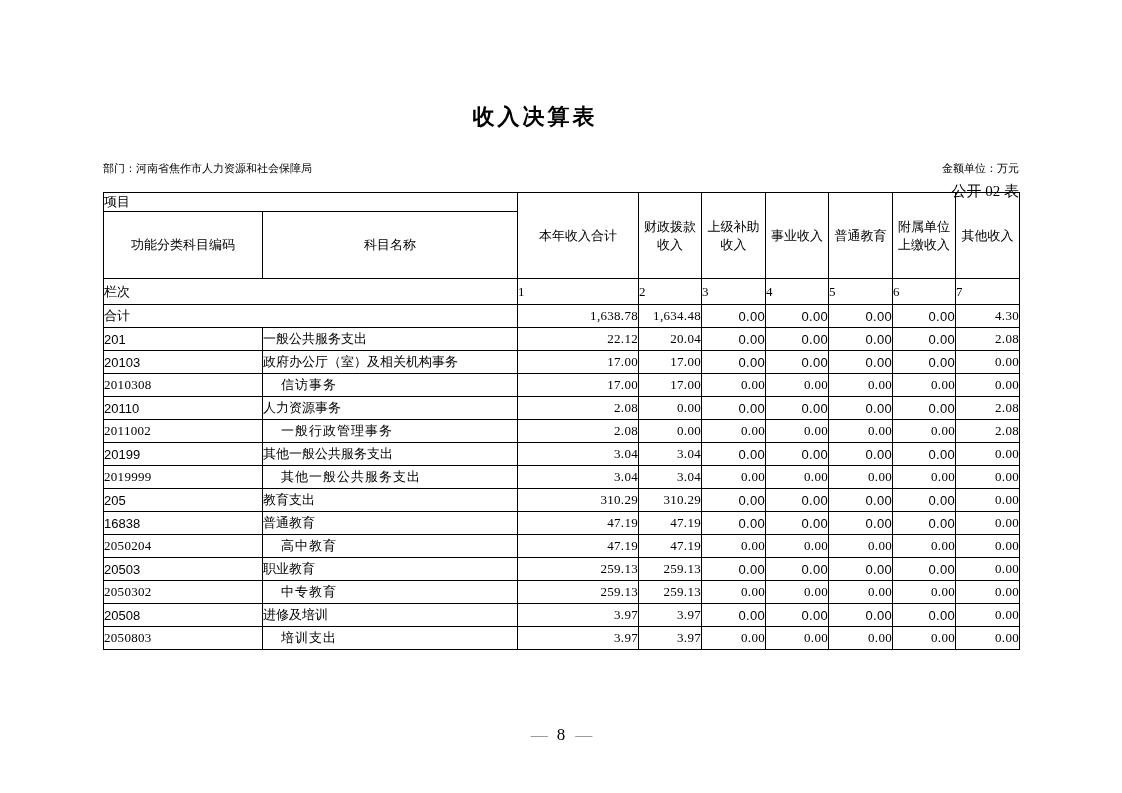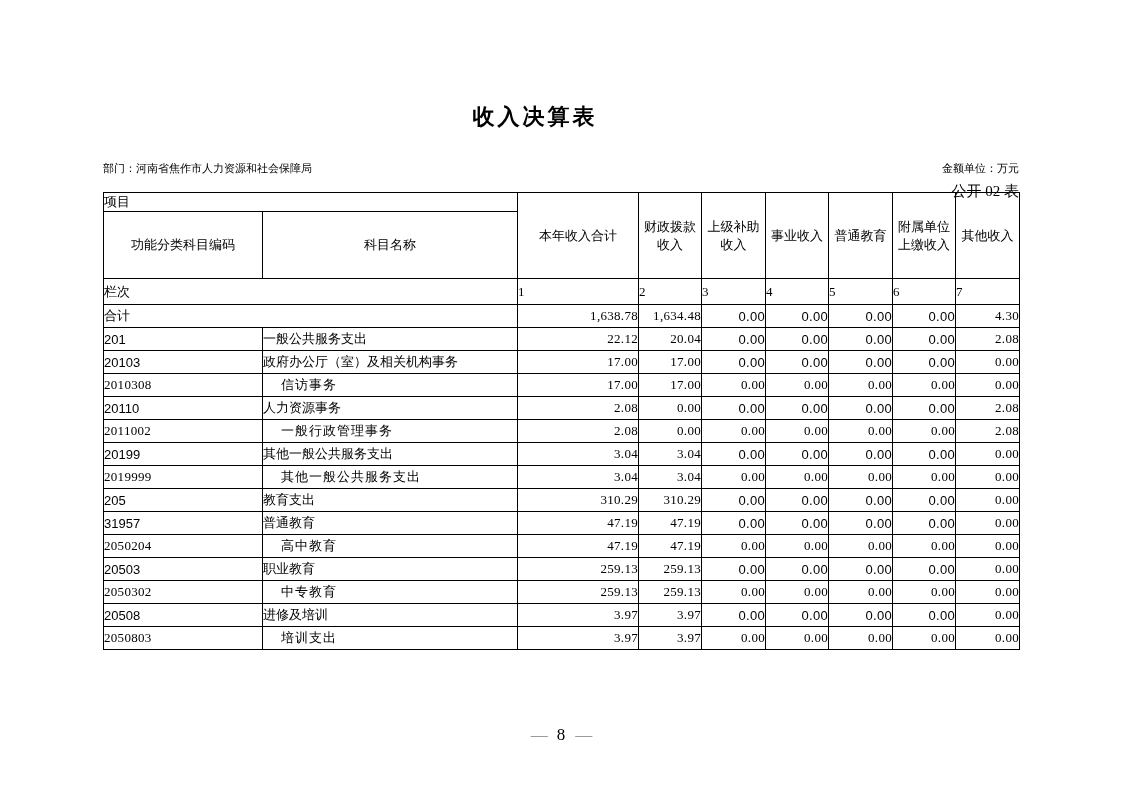--- a/index.html
+++ b/index.html
@@ -196,21 +196,21 @@
         <td class="cell-name bold-label">教育支出</td>
         <td class="cell-val">310.29</td>
         <td class="cell-val">310.29</td>
         <td class="cell-val bold-zero">0.00</td>
         <td class="cell-val bold-zero">0.00</td>
         <td class="cell-val bold-zero">0.00</td>
         <td class="cell-val bold-zero">0.00</td>
         <td class="cell-val">0.00</td>
       </tr>
       <tr class="data-row">
-        <td class="cell-code bold-label">31957</td>
+        <td class="cell-code bold-label">16838</td>
         <td class="cell-name bold-label">普通教育</td>
         <td class="cell-val">47.19</td>
         <td class="cell-val">47.19</td>
         <td class="cell-val bold-zero">0.00</td>
         <td class="cell-val bold-zero">0.00</td>
         <td class="cell-val bold-zero">0.00</td>
         <td class="cell-val bold-zero">0.00</td>
         <td class="cell-val">0.00</td>
       </tr>
       <tr class="data-row">

